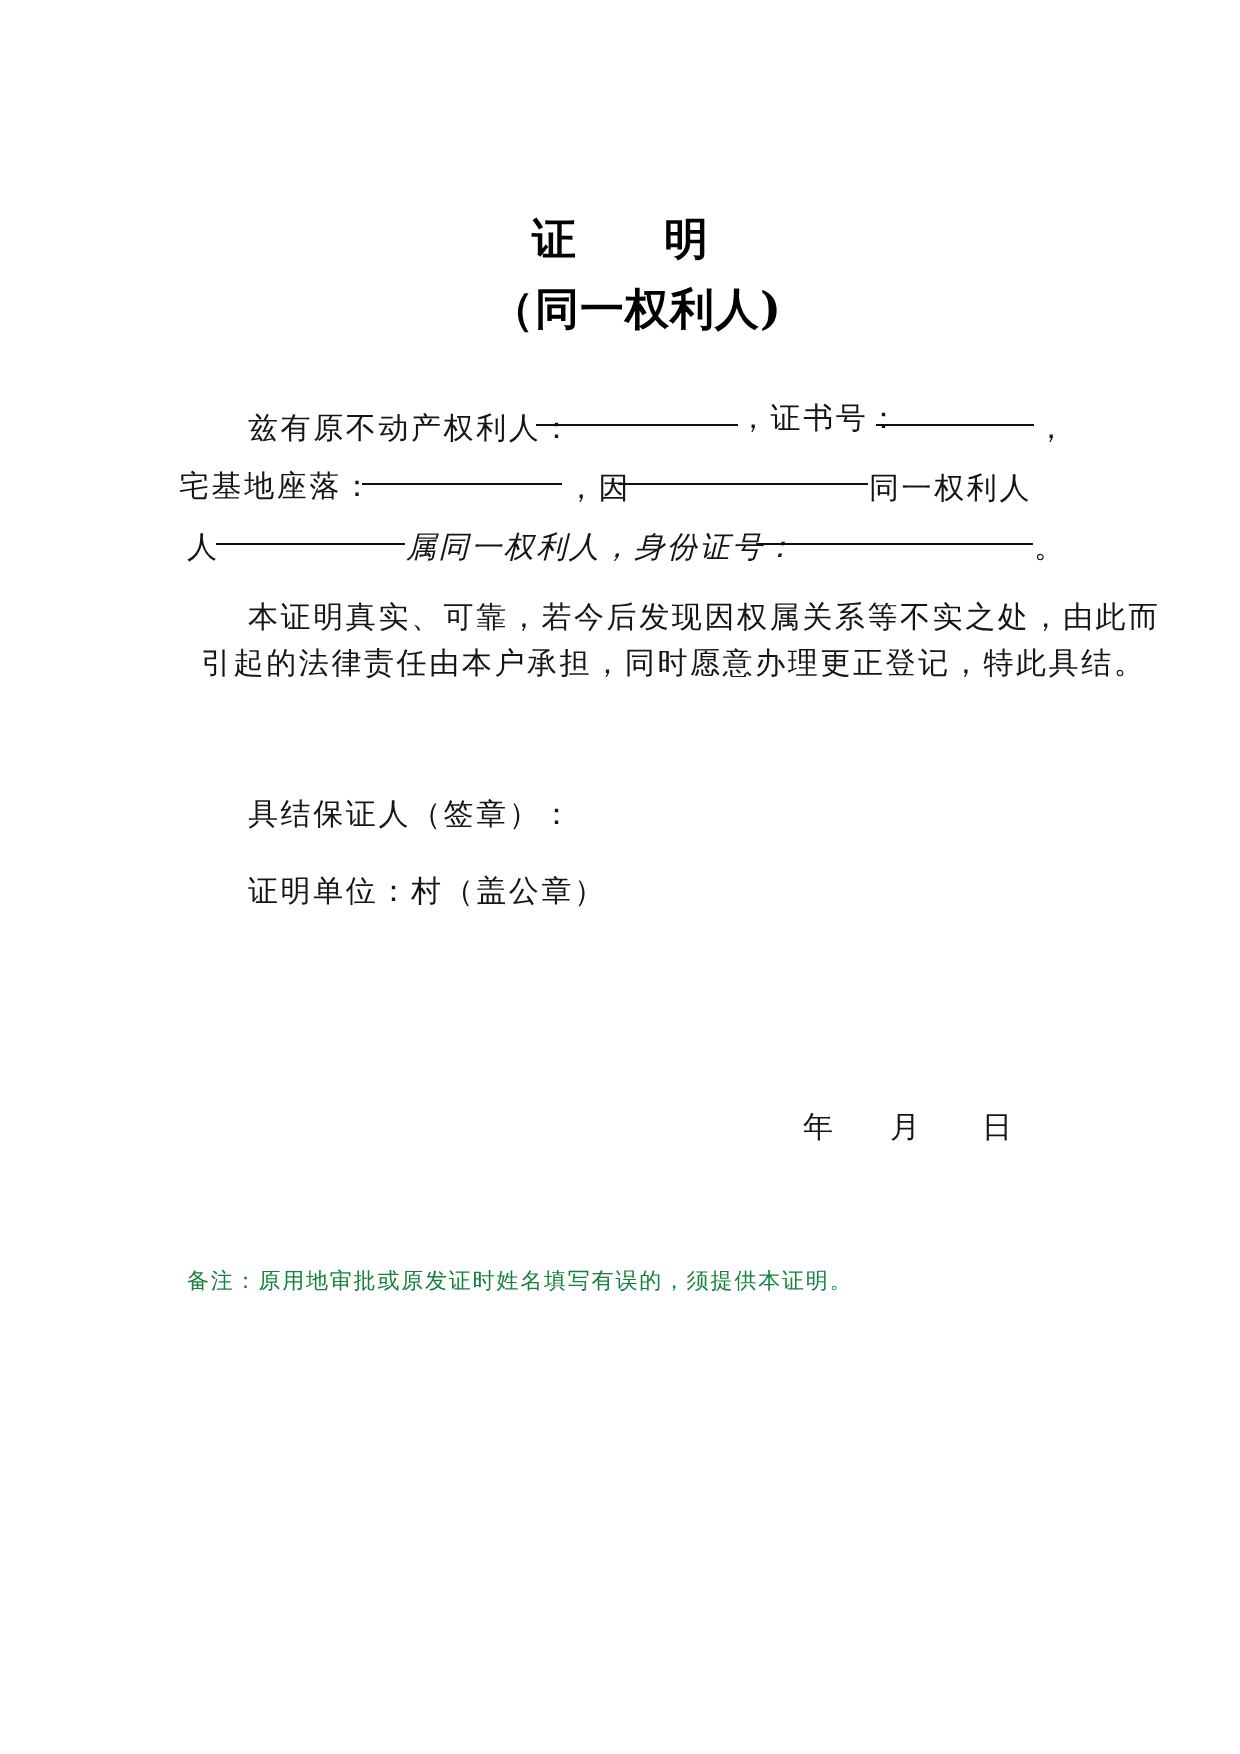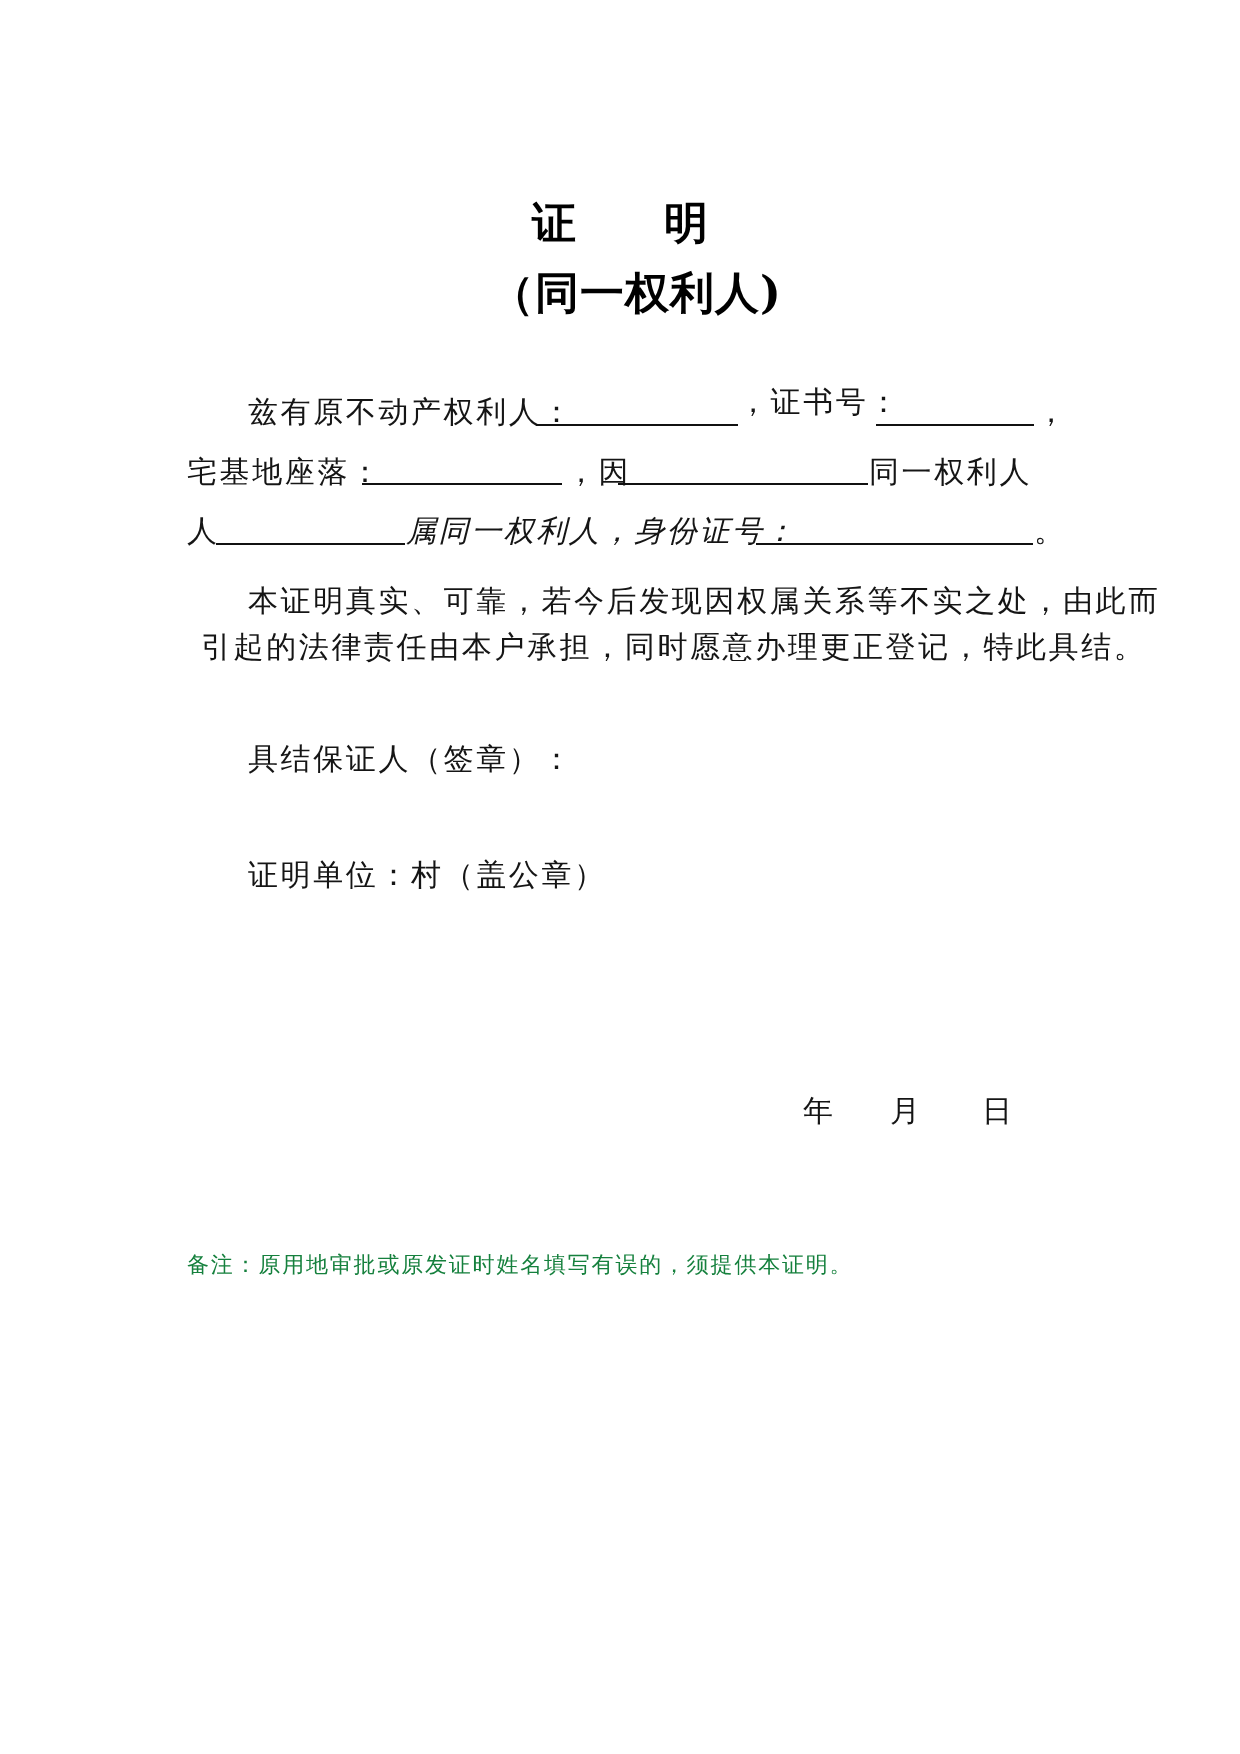--- a/index.html
+++ b/index.html
@@ -8,21 +8,21 @@
       background: #ffffff;
     }
     body {
       width: 1240px;
       height: 1754px;
       position: relative;
       overflow: hidden;
       color: #111111;
       font-family: "DejaVu Serif", "Liberation Serif", serif;
     }
-    .abs { position: absolute; white-space: nowrap; }
+    .abs { position: absolute; white-space: nowrap; margin-top: 16px; }
 
     .title {
       font-family: "DejaVu Serif", "Liberation Serif", serif;
       font-weight: bold;
       font-size: 44px;
       line-height: 50px;
       color: #000;
     }
     .title-main { left: 532px; top: 198px; }
     .title-main .gap { display: inline-block; width: 88px; }
@@ -57,36 +57,36 @@
   <span>证</span><span class="gap"></span><span>明</span>
 </div>
 <div class="abs title title-sub">（同一权利人)</div>
 
 <div class="abs body-text" style="left:248px; top:395px;">兹有原不动产权利人：</div>
 <div class="blank" style="left:536px; top:424px; width:202px;"></div>
 <div class="abs body-text" style="left:738px; top:385px;">，证书号：</div>
 <div class="blank" style="left:876px; top:424px; width:158px;"></div>
 <div class="abs body-text" style="left:1036px; top:395px;">，</div>
 
-<div class="abs body-text" style="left:187px; top:455px;">宅基地座落：</div>
+<div class="abs body-text" style="left:179px; top:455px;font-family:Liberation Mono, monospace;">宅基地座落：</div>
 <div class="blank" style="left:362px; top:483px; width:200px;"></div>
 <div class="abs body-text" style="left:566px; top:455px;">，因</div>
 <div class="blank" style="left:618px; top:483px; width:250px;"></div>
 <div class="abs body-text" style="left:869px; top:455px;">同一权利人</div>
 
 <div class="abs body-text" style="left:187px; top:514px;">人</div>
 <div class="blank" style="left:216px; top:543px; width:189px;"></div>
 <div class="abs body-text" style="left:406px; top:514px;font-style:italic;">属同一权利人，身份证号：</div>
 <div class="blank" style="left:756px; top:543px; width:277px;"></div>
 <div class="abs body-text" style="left:1034px; top:514px;">。</div>
 
 <div class="abs body-text" style="left:248px; top:584px;">本证明真实、可靠，若今后发现因权属关系等不实之处，由此而</div>
 <div class="abs body-text" style="left:201px; top:630px;">引起的法律责任由本户承担，同时愿意办理更正登记，特此具结。</div>
 
-<div class="abs body-text" style="left:248px; top:742px;font-family:Liberation Serif, serif;">具结保证人（签章）：</div>
+<div class="abs body-text" style="left:248px; top:781px;font-family:Liberation Serif, serif;">具结保证人（签章）：</div>
 
 <div class="abs body-text" style="left:248px; top:858px;font-family:Liberation Serif, serif;">证明单位：村（盖公章）</div>
 
 <div class="abs body-text" style="left:803px; top:1094px;">年</div>
 <div class="abs body-text" style="left:890px; top:1094px;">月</div>
 <div class="abs body-text" style="left:982px; top:1094px;">日</div>
 
 <div class="abs note-text" style="left:187px; top:1250px;">备注：原用地审批或原发证时姓名填写有误的，须提供本证明。</div>
 
 </body></html>

